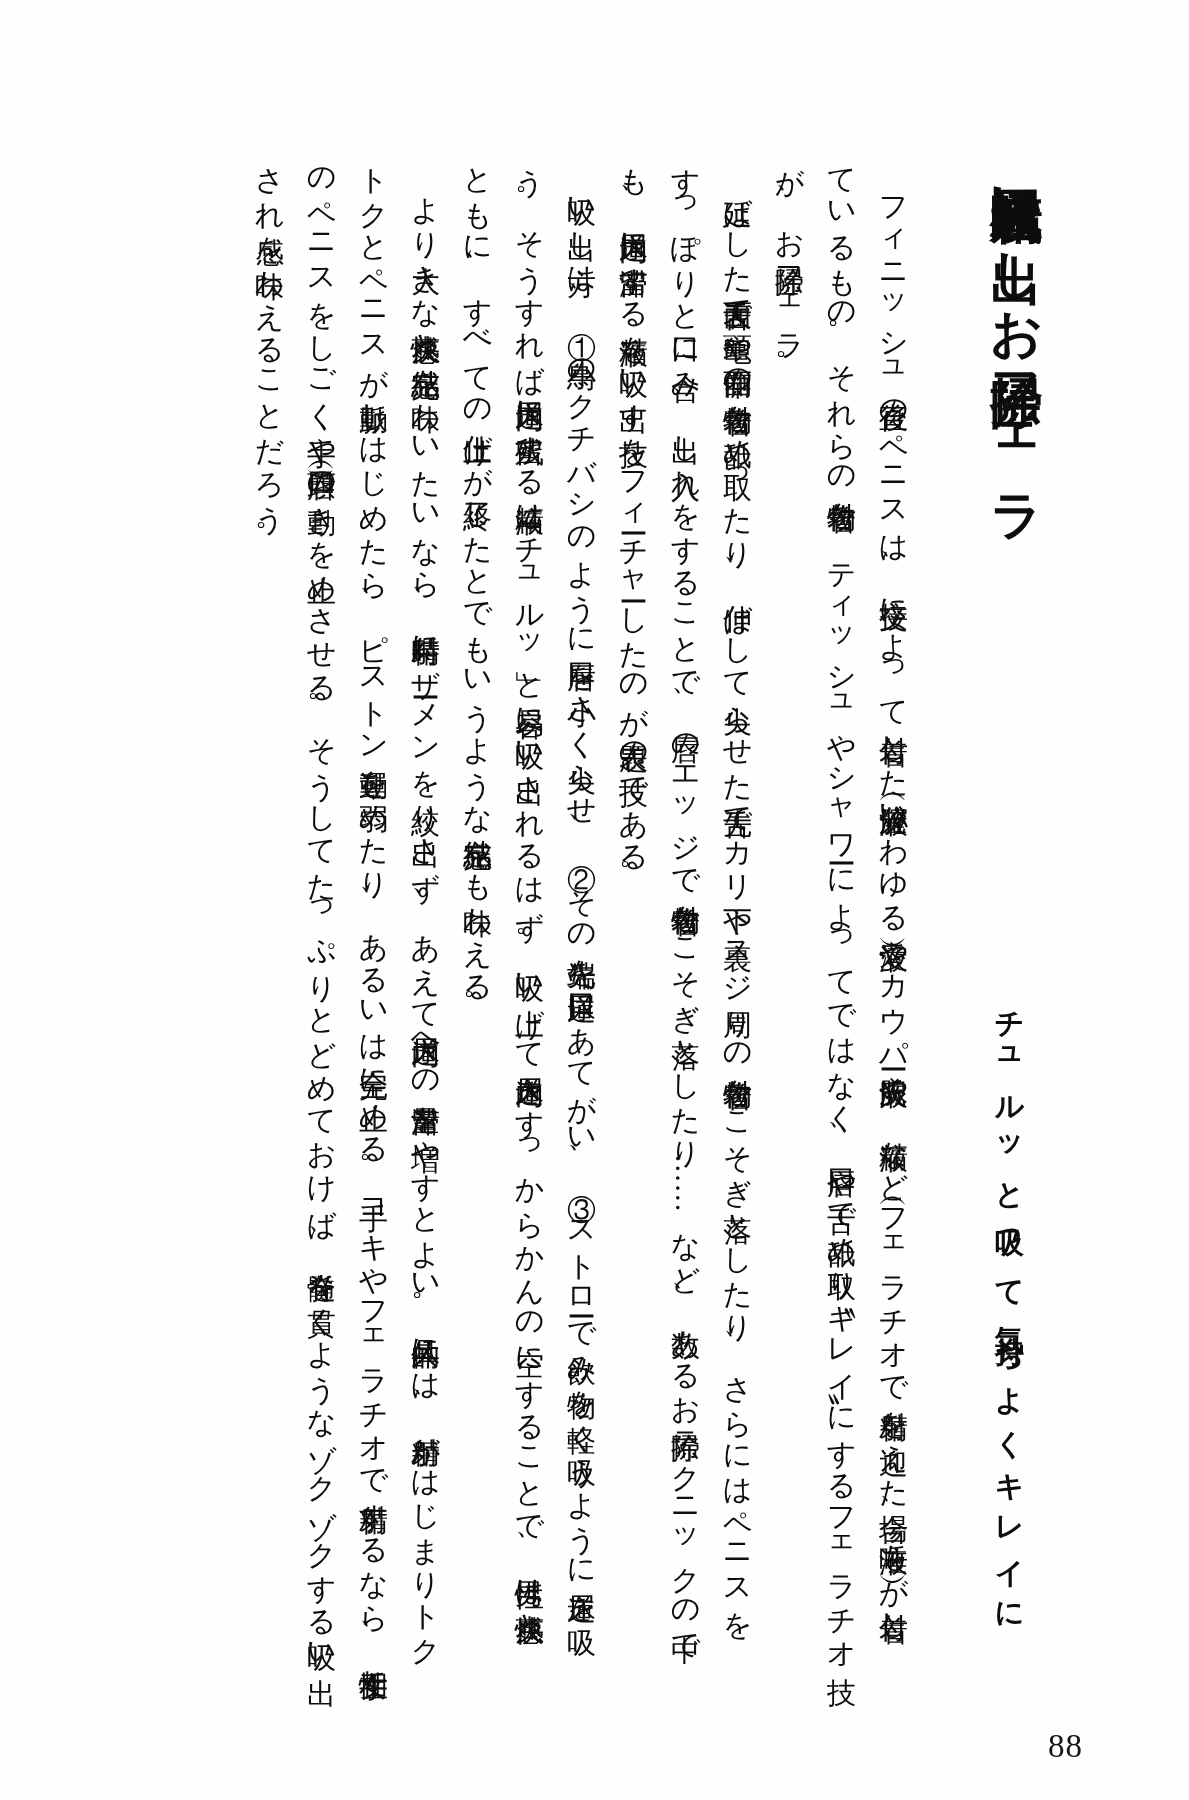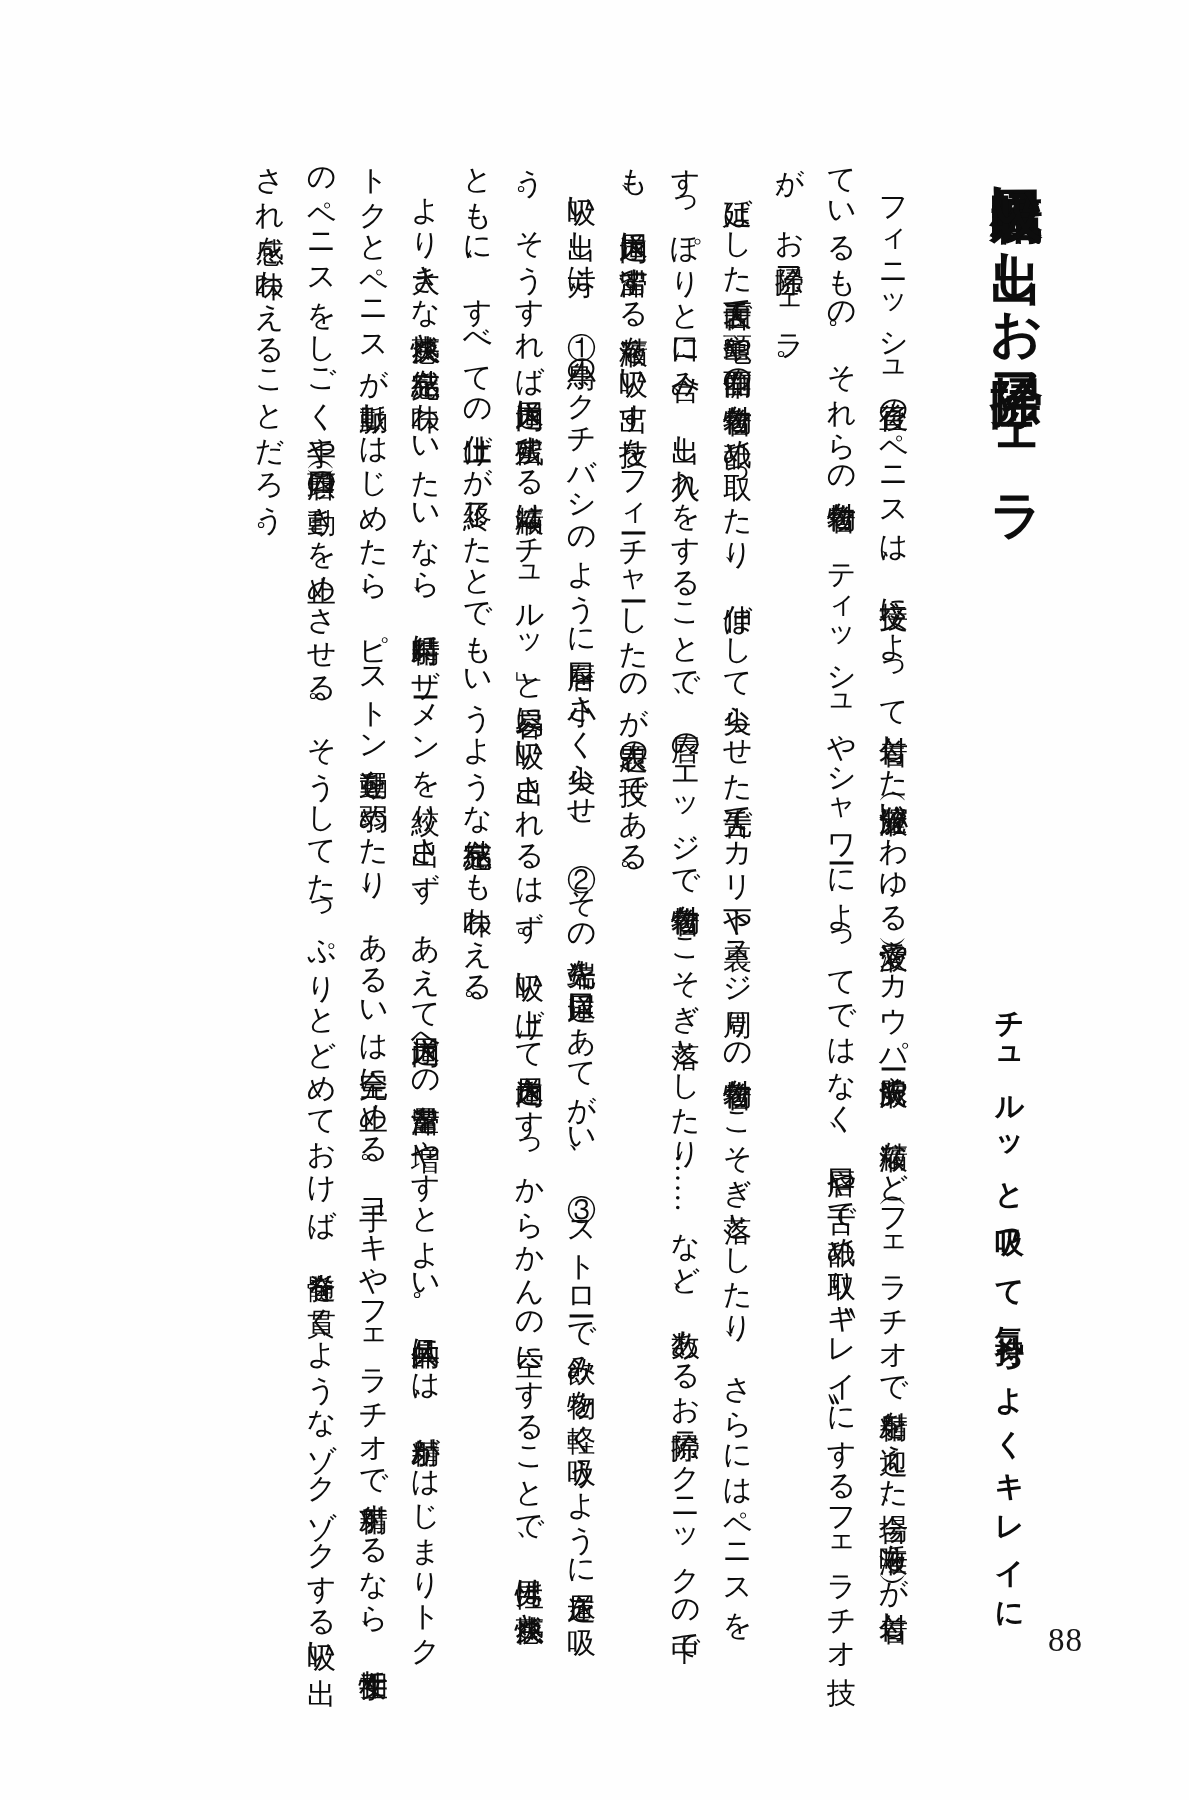--- a/index.html
+++ b/index.html
@@ -56,21 +56,21 @@
     line-height: 52px;
     letter-spacing: 0.5px;
   }
   .body-text p {
     margin: 0;
     padding: 0;
     text-indent: 1em;
   }
   .page-number {
     position: absolute;
-    top: 1622px;
+    top: 1728px;
     left: 1048px;
     font-size: 33px;
     letter-spacing: 1px;
     color: #161616;
   }
 </style>
 </head>
 <body>
 
 <div class="page">

